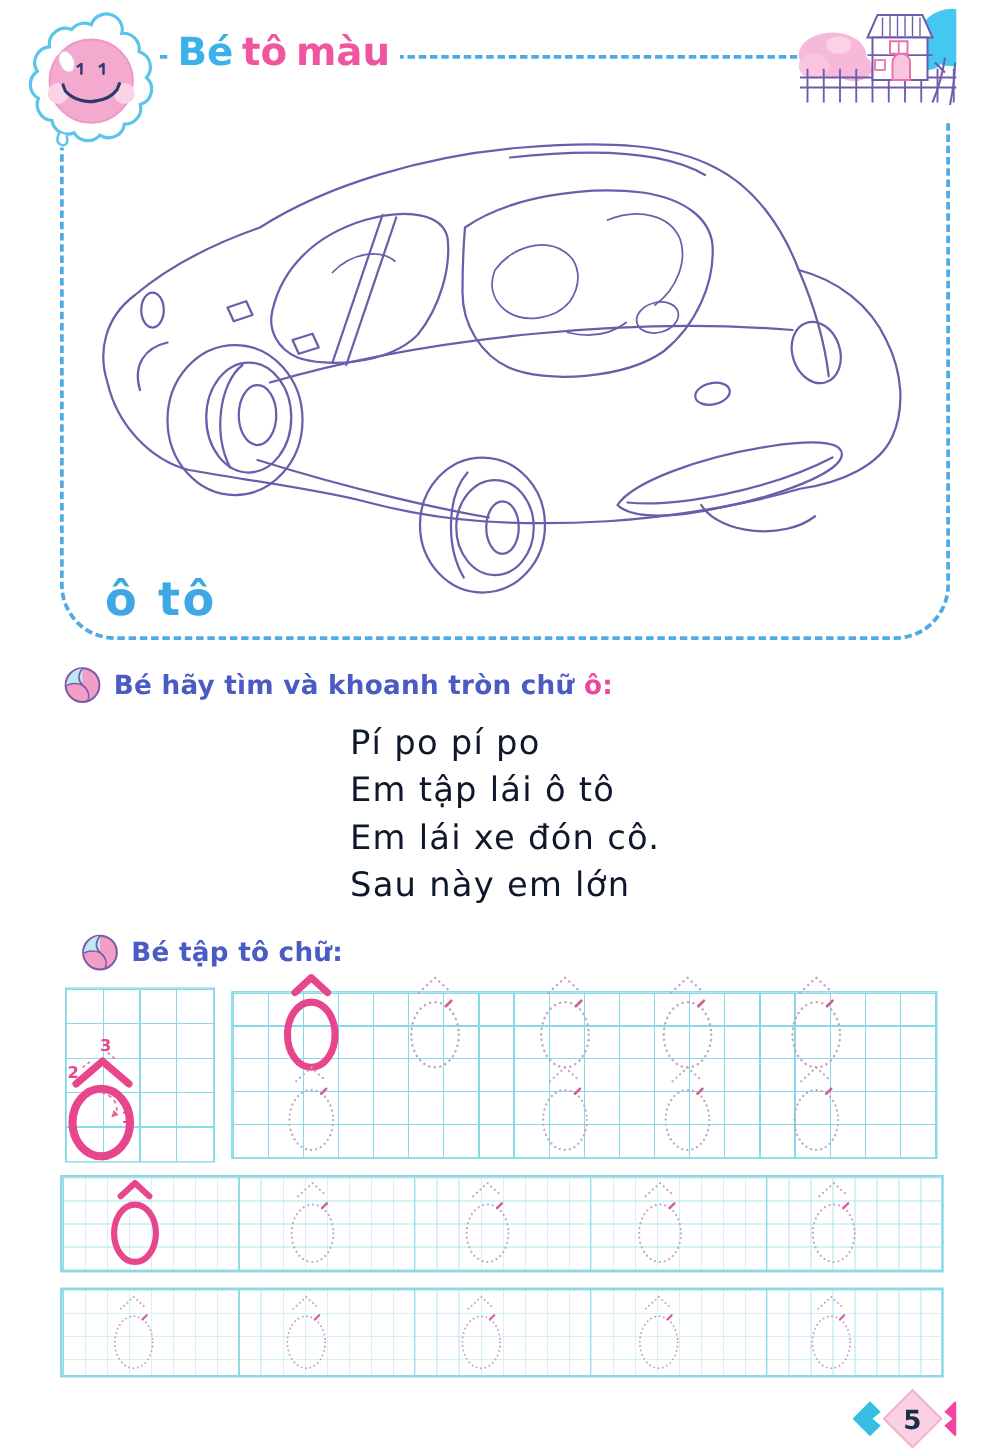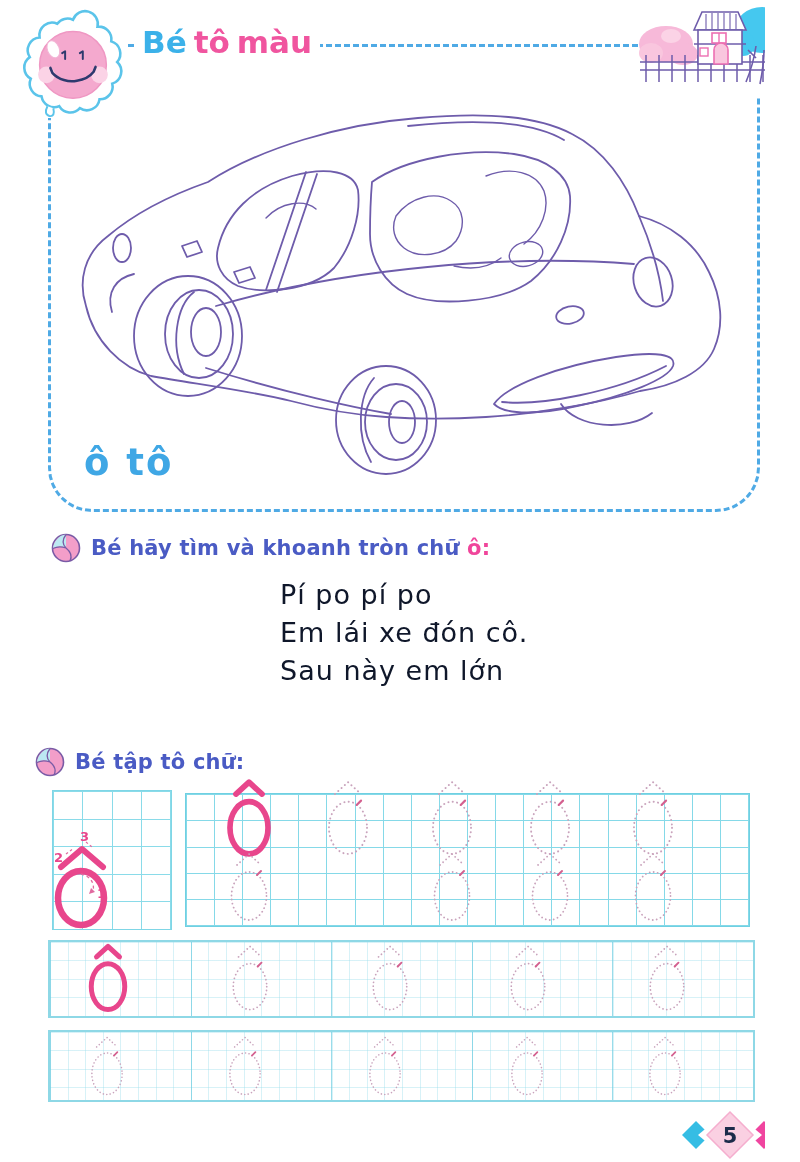--- a/index.html
+++ b/index.html
@@ -14,21 +14,21 @@
   
   .title{position:absolute;left:134px;top:24px;background:#fff;padding:0 8px;
       font-size:31px;font-weight:bold;letter-spacing:0px;white-space:nowrap;}
   .title .w-blue{color:#3BB1E9;margin-right:7px;}
   .title .w-pink{color:#F0559F;margin-right:7px;}
   .title .w-pink:last-child{margin-right:0;}
 
   .mascot-wrap{position:absolute;left:18px;top:8px;width:108px;height:110px;background:#fff;}
   .house-wrap{position:absolute;left:638px;top:0px;width:156px;height:96px;background:#fff;}
 
-  .caption{position:absolute;left:84px;top:441px;font-size:37px;font-weight:bold;color:#3FA7E5;letter-spacing:2px;}
+  .caption{position:absolute;left:84px;top:458px;font-size:37px;font-weight:bold;color:#3FA7E5;letter-spacing:2px;}
 
   .heading-row{position:absolute;display:flex;align-items:center;gap:9px;}
   .heading-text{font-size:21px;font-weight:bold;color:#4A5BC4;letter-spacing:.2px;}
   .heading-target{color:#F0459B;}
 
   .poem{position:absolute;left:280px;top:576px;font-size:27px;color:#0f172a;line-height:38px;letter-spacing:1px;}
 
   
   .grid-small{position:absolute;left:52px;top:790px;width:118px;height:138px;
       border:1px solid #7FD6E6;
@@ -147,25 +147,26 @@
       <path d="M16,2.5 C12,8 12,12 16,16 M2.8,16.5 C8,14 12,14.5 16,16 M16,16 C21,20 22,25 20,29" fill="none" stroke="#7A5BA6" stroke-width="1.3"></path>
     </svg>
     <div class="heading-text">
       <span>Bé hãy tìm và khoanh tròn chữ</span>
       <span class="heading-target">ô:</span>
     </div>
   </div>
 
   <div class="poem">
     <div>Pí po pí po</div>
+    <div>Em tập lái ô tô</div>
     <div>Em lái xe đón cô.</div>
     <div>Sau này em lớn</div>
   </div>
 
-  <div class="heading-row" style="left:34px;top:746px;">
+  <div class="heading-row" style="left:64px;top:746px;">
     <svg width="32" height="32" viewBox="0 0 32 32">
       <circle cx="16" cy="16" r="13.5" fill="#F39EC9" stroke="#7A5BA6" stroke-width="1.6"></circle>
       <path d="M16,2.5 C9,3 4,9 2.8,16.5 C8,13.5 13,14.5 16,16 Z" fill="#BCE9F2"></path>
       <path d="M16,2.5 C12,8 12,12 16,16 M2.8,16.5 C8,14 12,14.5 16,16 M16,16 C21,20 22,25 20,29" fill="none" stroke="#7A5BA6" stroke-width="1.3"></path>
     </svg>
     <div class="heading-text">Bé tập tô chữ:</div>
   </div>
 
   <div class="grid-small"></div>
   <div class="grid-main"></div>

